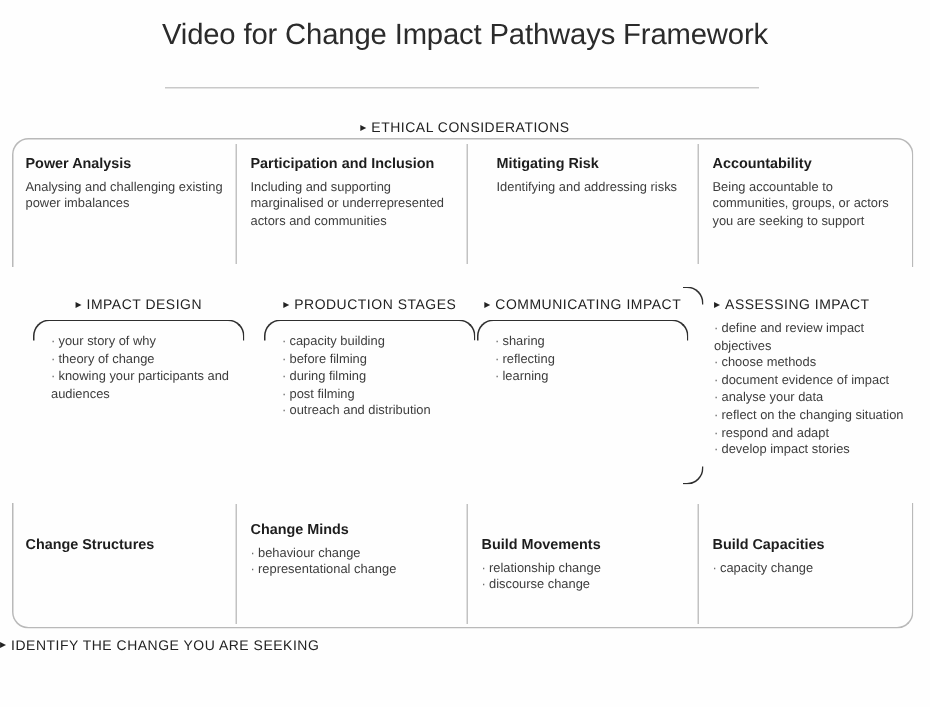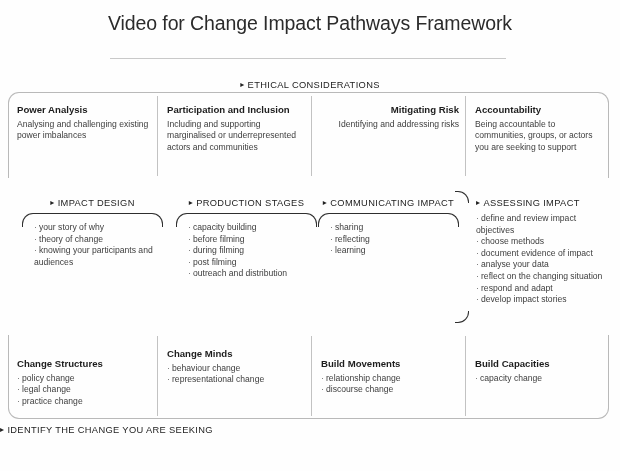--- a/index.html
+++ b/index.html
@@ -169,21 +169,21 @@
   <div class="vdiv" style="left:465px;top:96px;height:80px;"></div>
 
   <div class="cell" style="left:17px;top:104px;width:132px;">
     <div class="cell-title">Power Analysis</div>
     <div class="cell-body">Analysing and challenging existing power imbalances</div>
   </div>
   <div class="cell" style="left:167px;top:104px;width:136px;">
     <div class="cell-title">Participation and Inclusion</div>
     <div class="cell-body">Including and supporting marginalised or underrepresented actors and communities</div>
   </div>
-  <div class="cell" style="left:321px;top:104px;width:138px;text-align:right;">
+  <div class="cell" style="left:331px;top:104px;width:138px;">
     <div class="cell-title">Mitigating Risk</div>
     <div class="cell-body">Identifying and addressing risks</div>
   </div>
   <div class="cell" style="left:475px;top:104px;width:132px;">
     <div class="cell-title">Accountability</div>
     <div class="cell-body">Being accountable to communities, groups, or actors you are seeking to support</div>
   </div>
 
   <div class="banner" style="left:22px;top:198px;width:141px;text-align:center;">
     <span class="tri">▸</span><span>IMPACT DESIGN</span>
@@ -238,25 +238,20 @@
     <div class="li"><span class="dash">·</span><span>develop impact stories</span></div>
   </div>
 
   <div class="openbox bottom" style="left:8px;top:335px;width:601px;height:84px;"></div>
   <div class="vdiv" style="left:157px;top:336px;height:80px;"></div>
   <div class="vdiv" style="left:311px;top:336px;height:80px;"></div>
   <div class="vdiv" style="left:465px;top:336px;height:80px;"></div>
 
   <div class="cell" style="left:17px;top:358px;width:132px;">
     <div class="cell-title">Change Structures</div>
-    <div class="cell-body">
-      <div class="li"><span class="dash">·</span><span>policy change</span></div>
-      <div class="li"><span class="dash">·</span><span>legal change</span></div>
-      <div class="li"><span class="dash">·</span><span>practice change</span></div>
-    </div>
   </div>
 
   <div class="cell" style="left:167px;top:348px;width:136px;">
     <div class="cell-title">Change Minds</div>
     <div class="cell-body">
       <div class="li"><span class="dash">·</span><span>behaviour change</span></div>
       <div class="li"><span class="dash">·</span><span>representational change</span></div>
     </div>
   </div>
 

